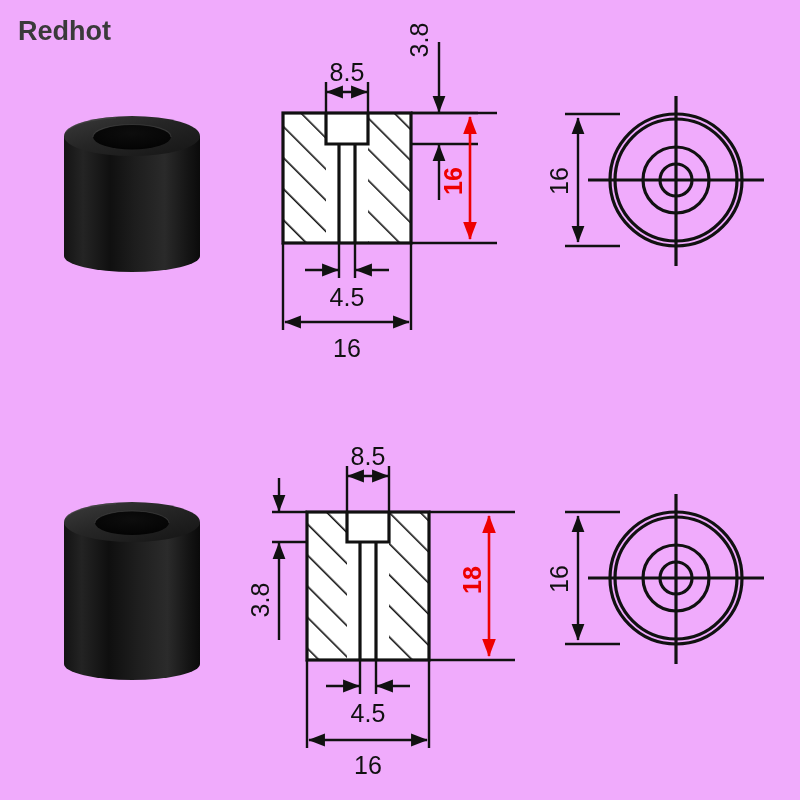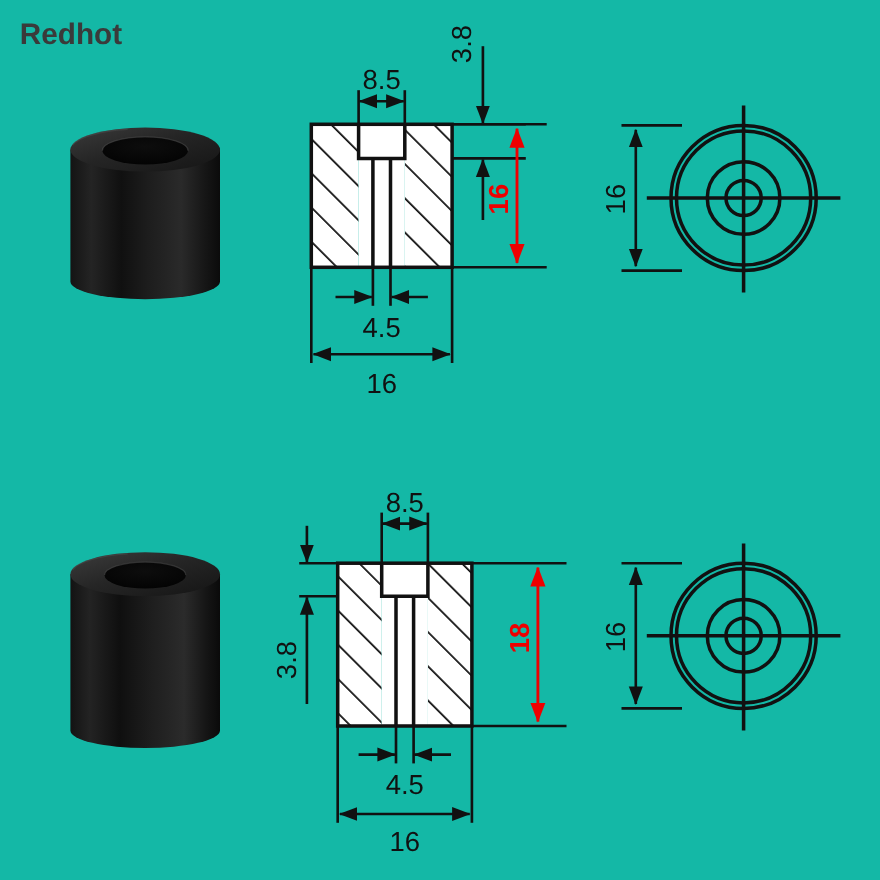--- a/index.html
+++ b/index.html
@@ -12,21 +12,21 @@
     height: 800px;
     position: relative;
     overflow: hidden;
     font-family: "Liberation Sans", sans-serif;
   }
   #stage {
     position: absolute;
     left: 0; top: 0;
     width: 800px;
     height: 800px;
-    background: #14b8a6;
+    background: #f0abfc;
     text-decoration: underline;
   }
   .watermark {
     position: absolute;
     left: 18px;
     top: 16px;
     font-family: "Liberation Sans", sans-serif;
     font-size: 27px;
     font-weight: bold;
     color: #3a3a3a;

